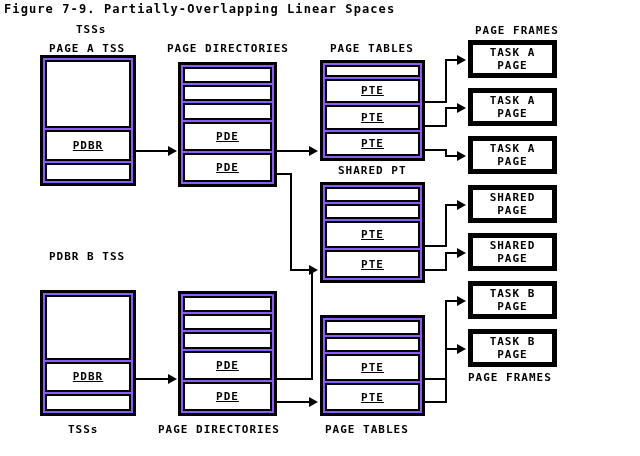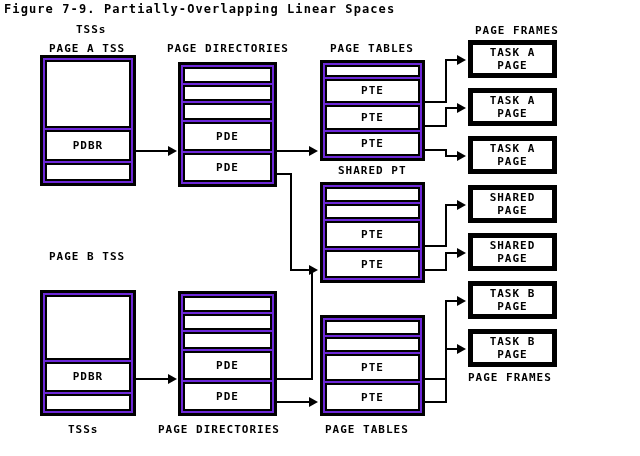--- a/index.html
+++ b/index.html
@@ -9,23 +9,23 @@
     color:#000000;
   }
   .lbl{
     position:absolute;font-weight:bold;font-size:11px;
     letter-spacing:1px;white-space:nowrap;line-height:12px;
   }
   #figure-title{font-size:12px;left:4px;top:3px;letter-spacing:1.1px;}
 
   
   .stack{
-    position:absolute;border:3px solid #000;background:#6d28d9;
+    position:absolute;border:3px solid #000;background:#8b5cf6;
     box-sizing:border-box;padding:2px;
-    display:flex;flex-direction:column;
+    display:flex;flex-direction:column;text-decoration:underline;
   }
   .stack .cell{
     border:2px solid #000;background:#fff;box-sizing:border-box;
     display:flex;align-items:center;justify-content:center;
     font-weight:bold;font-size:11px;letter-spacing:1px;
     margin-bottom:2px;flex:1 1 auto;min-height:0;
   }
   .stack .cell:last-child{margin-bottom:0;}
   .stack .cell.tall{flex:4.6 1 auto;}
 
@@ -53,21 +53,21 @@
 <body>
 
 <div class="lbl" id="figure-title">Figure 7-9. Partially-Overlapping Linear Spaces</div>
 
 <div class="lbl" style="left:76px;top:24px;">TSSs</div>
 <div class="lbl" style="left:49px;top:43px;">PAGE A TSS</div>
 <div class="lbl" style="left:167px;top:43px;">PAGE DIRECTORIES</div>
 <div class="lbl" style="left:330px;top:43px;">PAGE TABLES</div>
 <div class="lbl" style="left:475px;top:25px;">PAGE FRAMES</div>
 <div class="lbl" style="left:338px;top:165px;">SHARED PT</div>
-<div class="lbl" style="left:49px;top:251px;">PAGE B TSS</div>
+<div class="lbl" style="left:49px;top:251px;">PDBR B TSS</div>
 <div class="lbl" style="left:68px;top:424px;">TSSs</div>
 <div class="lbl" style="left:158px;top:424px;">PAGE DIRECTORIES</div>
 <div class="lbl" style="left:325px;top:424px;">PAGE TABLES</div>
 <div class="lbl" style="left:468px;top:372px;">PAGE FRAMES</div>
 
 <div class="stack" id="tss-a" style="left:40px;top:55px;width:96px;height:131px;">
   <div class="cell tall"></div>
   <div class="cell">PDBR</div>
   <div class="cell"></div>
 </div>

